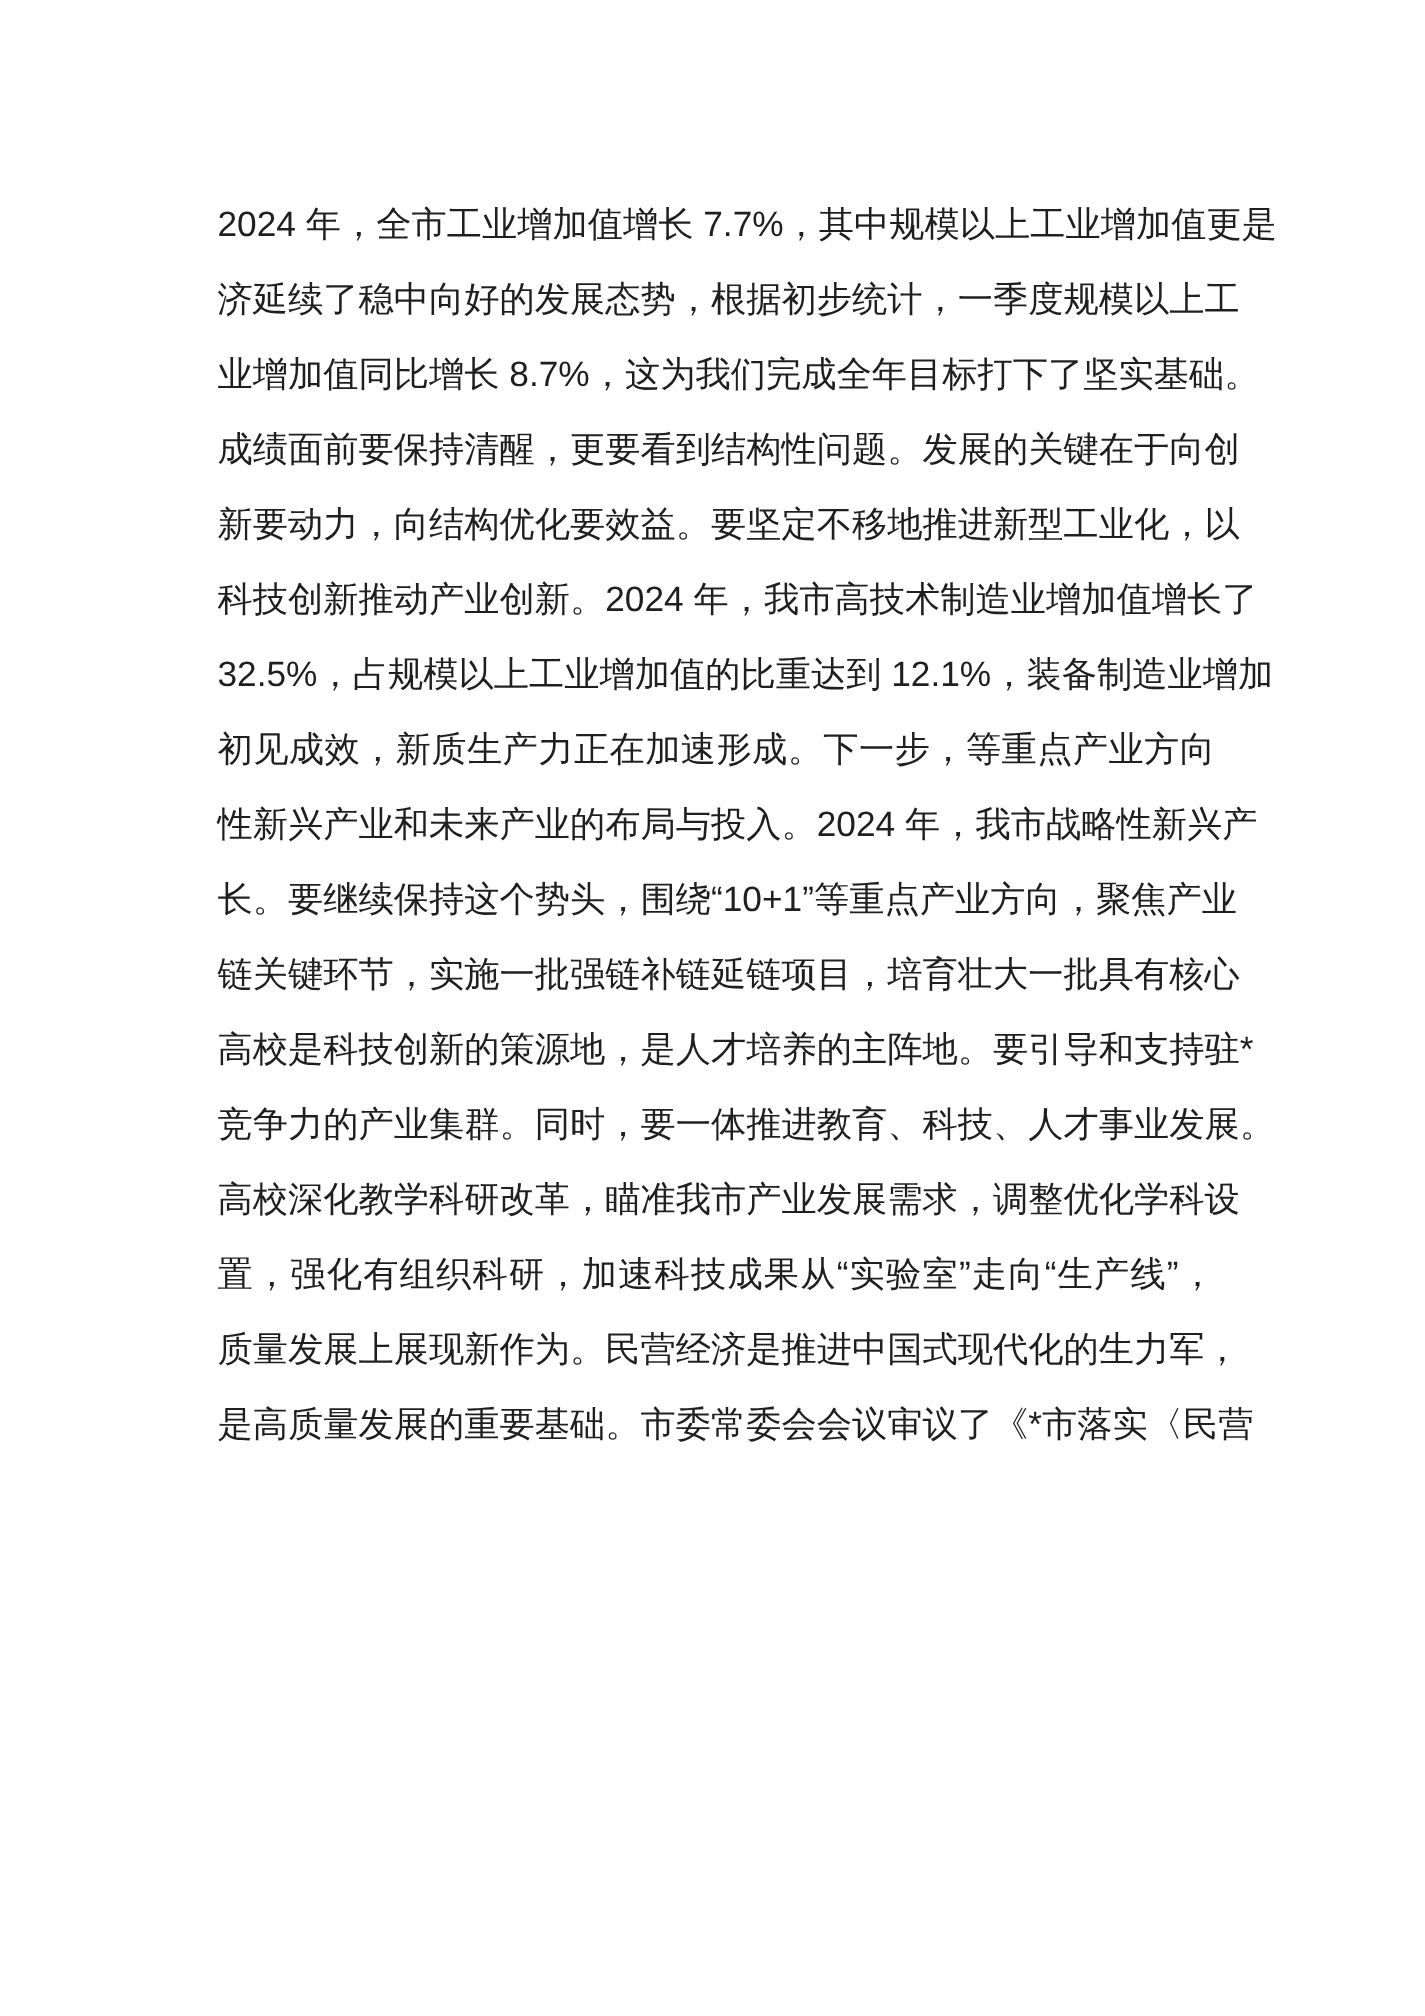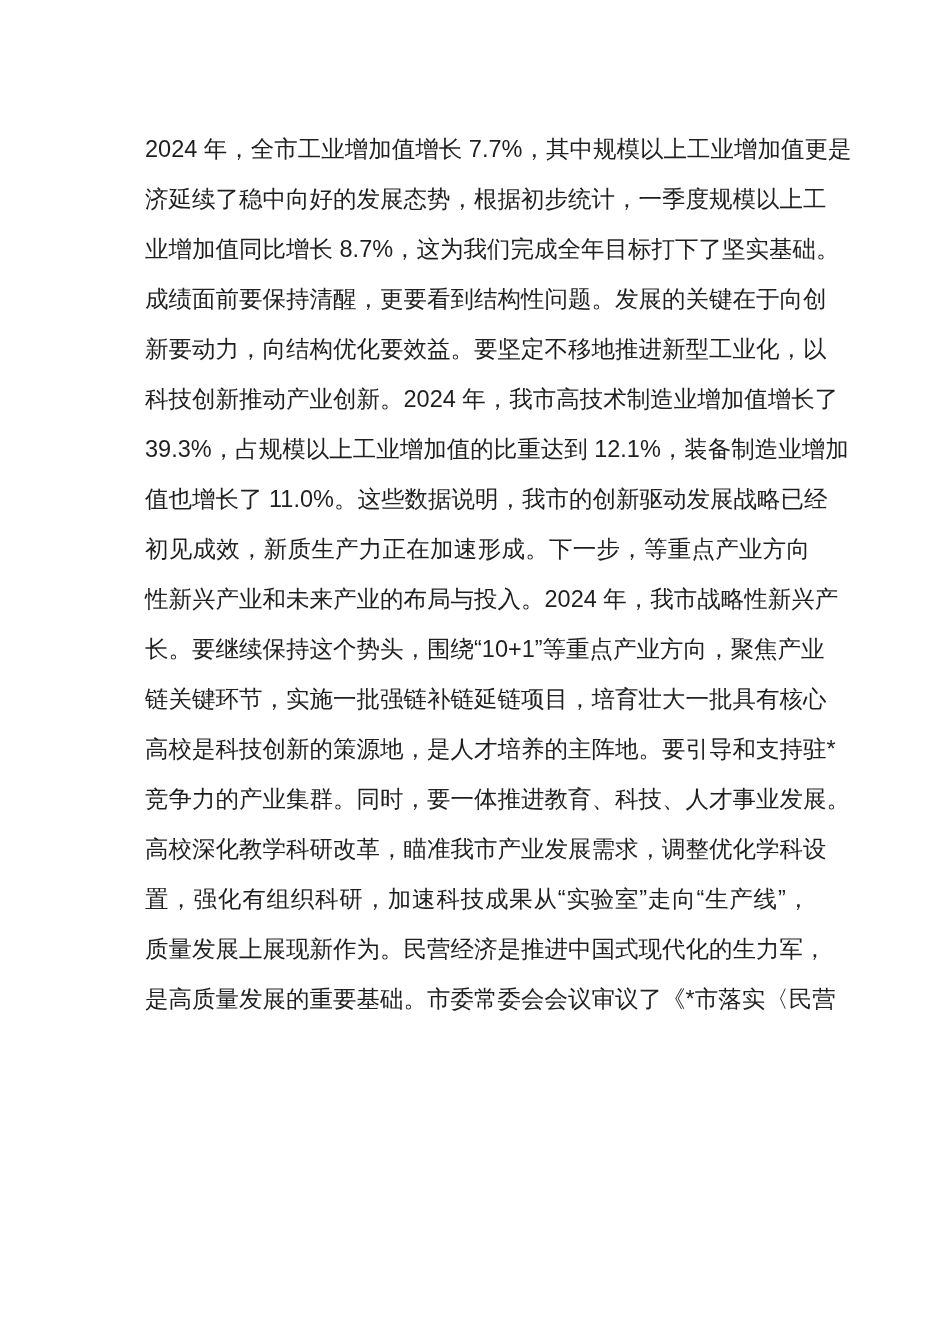--- a/index.html
+++ b/index.html
@@ -44,22 +44,21 @@
 <body>
 
 <div class="page">
   <div class="text-block">
       <div class="line">2024 年，全市工业增加值增长 7.7%，其中规模以上工业增加值更是</div>
       <div class="line">济延续了稳中向好的发展态势，根据初步统计，一季度规模以上工</div>
       <div class="line">业增加值同比增长 8.7%，这为我们完成全年目标打下了坚实基础。</div>
       <div class="line">成绩面前要保持清醒，更要看到结构性问题。发展的关键在于向创</div>
       <div class="line">新要动力，向结构优化要效益。要坚定不移地推进新型工业化，以</div>
       <div class="line">科技创新推动产业创新。2024 年，我市高技术制造业增加值增长了</div>
-      <div class="line">39.3%，占规模以上工业增加值的比重达到 12.1%，装备制造业增加</div>
-      <div class="line">值也增长了 11.0%。这些数据说明，我市的创新驱动发展战略已经</div>
+      <div class="line">32.5%，占规模以上工业增加值的比重达到 12.1%，装备制造业增加</div>
       <div class="line">初见成效，新质生产力正在加速形成。下一步，等重点产业方向</div>
       <div class="line">性新兴产业和未来产业的布局与投入。2024 年，我市战略性新兴产</div>
       <div class="line">长。要继续保持这个势头，围绕“10+1”等重点产业方向，聚焦产业</div>
       <div class="line">链关键环节，实施一批强链补链延链项目，培育壮大一批具有核心</div>
       <div class="line">高校是科技创新的策源地，是人才培养的主阵地。要引导和支持驻*</div>
       <div class="line">竞争力的产业集群。同时，要一体推进教育、科技、人才事业发展。</div>
       <div class="line">高校深化教学科研改革，瞄准我市产业发展需求，调整优化学科设</div>
       <div class="line">置，强化有组织科研，加速科技成果从“实验室”走向“生产线”，</div>
       <div class="line">质量发展上展现新作为。民营经济是推进中国式现代化的生力军，</div>
       <div class="line">是高质量发展的重要基础。市委常委会会议审议了《*市落实〈民营</div>

